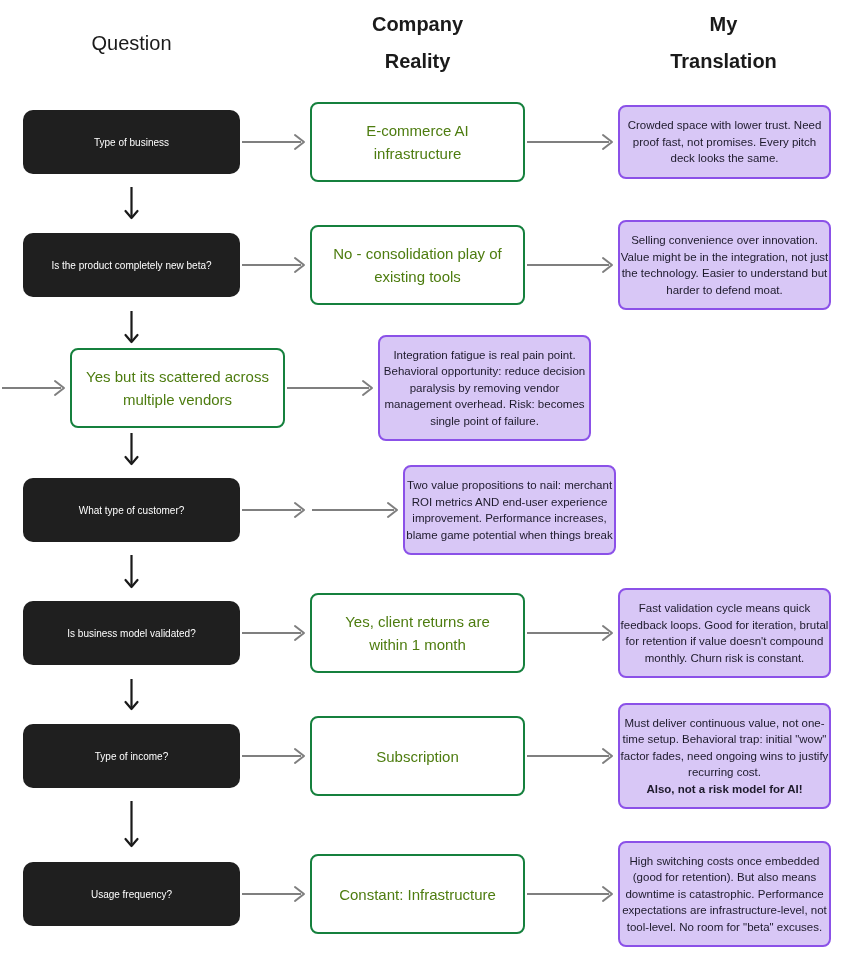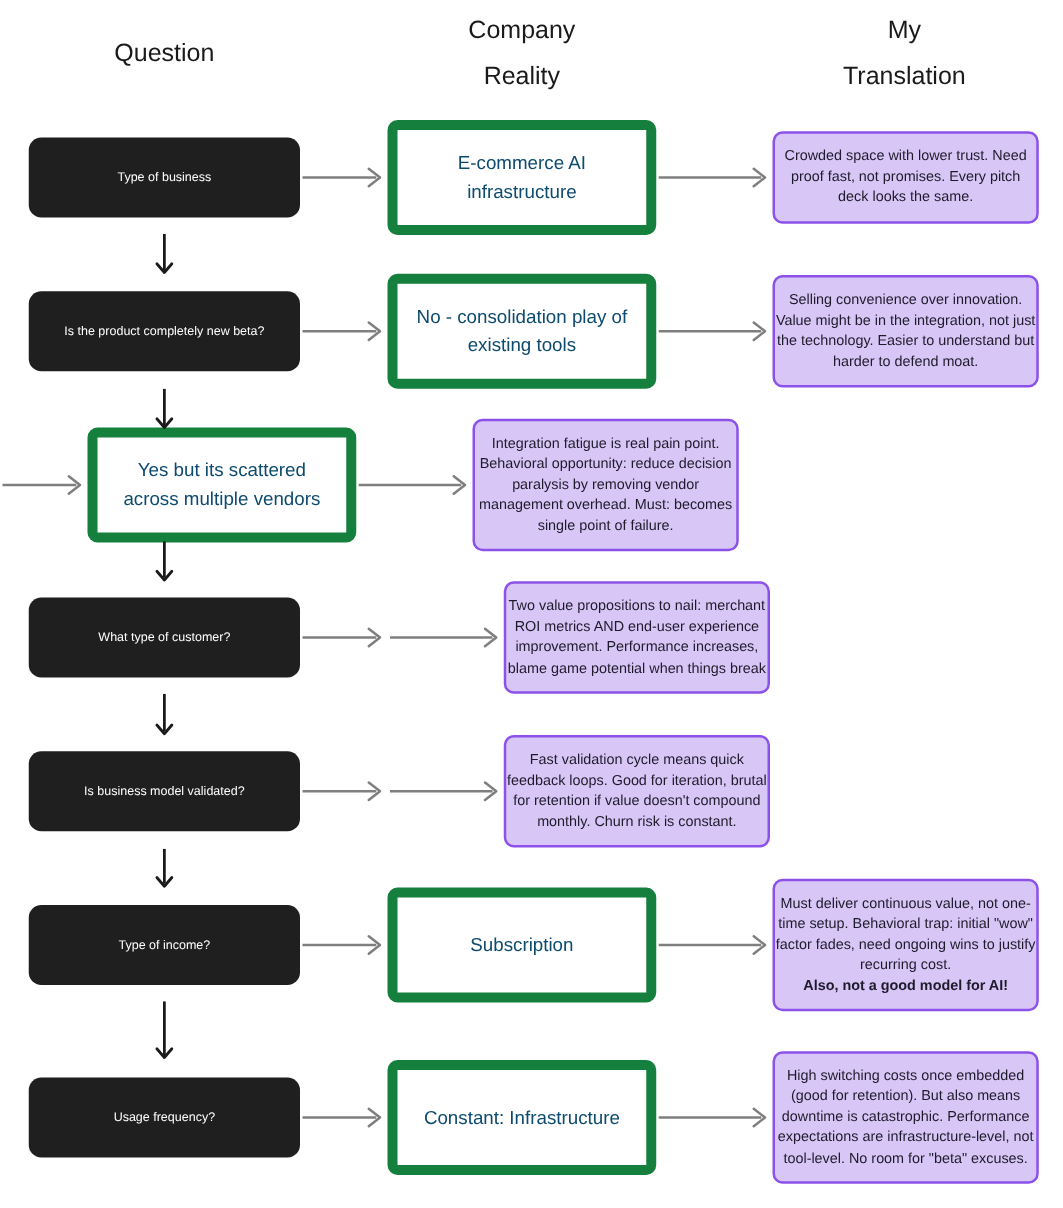--- a/index.html
+++ b/index.html
@@ -5,36 +5,36 @@
   html,body { margin:0; padding:0; background:#ffffff; }
   .canvas {
     position:relative; width:850px; height:966px; background:#ffffff;
     font-family:"Liberation Sans", sans-serif; overflow:hidden;
   }
 
   
   .hdr { position:absolute; text-align:center; font-size:20px; font-weight:500;
          color:#1a1a1a; line-height:37px; }
   .hdr1 { left:23px;  width:217px; top:25px; }
-  .hdr2 { left:310px; width:215px; top:6px; }
-  .hdr3 { left:617px; width:213px; top:6px; }
+  .hdr2 { left:310px; width:215px; top:6px;font-weight:bold; }
+  .hdr3 { left:617px; width:213px; top:6px;font-weight:bold; }
 
   
   .row { position:absolute; left:0; width:850px; height:120px;
          display:flex; align-items:center; }
   .r1{top:82px}.r2{top:205px}.r3{top:328px}.r4{top:450px}.r5{top:573px}.r6{top:696px}.r7{top:834px}
 
   .qbox { margin-left:23px; width:217px; height:64px; flex:none;
           background:#1f1f1f; border-radius:10px; color:#ffffff;
           display:flex; align-items:center; justify-content:center;
           text-align:center; font-size:10px; line-height:23px;
           padding:0 14px; box-sizing:border-box; }
-  .wbox { width:215px; height:92px; flex:none;
-          background:#ffffff; border:8px solid #15803d; border-radius:8px;
-          color:#0c4a6e; display:flex; align-items:center; justify-content:center;
+  .wbox { width:215px; height:80px; flex:none;
+          background:#ffffff; border:2px solid #15803d; border-radius:8px;
+          color:#4d7c0f; display:flex; align-items:center; justify-content:center;
           text-align:center; font-size:15px; line-height:23px;
           padding:0 12px; box-sizing:border-box; }
   .pbox { width:213px; flex:none;
           background:#d8c7f6; border:2px solid #8b51e8; border-radius:8px;
           color:#1d1a2b; text-align:center; font-size:11.5px; line-height:16.5px;
           padding:10px 0; box-sizing:border-box; }
   .pbox .bold-note { font-weight:bold; display:block; }
 
   .harrow { flex:none; display:block; }
   .varrow { position:absolute; left:123px; display:block; }
@@ -105,21 +105,21 @@
       <polyline points="55,4 64,11 55,18" fill="none" stroke="#7f7f7f" stroke-width="2" stroke-linecap="round" stroke-linejoin="round"></polyline>
     </svg>
     <div class="wbox">
       <span>Yes but its scattered across multiple vendors</span>
     </div>
     <svg class="harrow" width="93" height="22" viewBox="0 0 93 22">
       <line x1="2" y1="11" x2="84" y2="11" stroke="#7f7f7f" stroke-width="2"></line>
       <polyline points="78,4 87,11 78,18" fill="none" stroke="#7f7f7f" stroke-width="2" stroke-linecap="round" stroke-linejoin="round"></polyline>
     </svg>
     <div class="pbox">
-      <span>Integration fatigue is real pain point. Behavioral opportunity: reduce decision paralysis by removing vendor management overhead. Must: becomes single point of failure.</span>
+      <span>Integration fatigue is real pain point. Behavioral opportunity: reduce decision paralysis by removing vendor management overhead. Risk: becomes single point of failure.</span>
       <span class="bold-note"></span>
     </div>
   </div>
 
   <div class="row r4">
     <div class="qbox">
       <span>What type of customer?</span>
     </div>
     <svg class="harrow" width="70" height="22" viewBox="0 0 70 22">
       <line x1="2" y1="11" x2="61" y2="11" stroke="#7f7f7f" stroke-width="2"></line>
@@ -136,20 +136,23 @@
   </div>
 
   <div class="row r5">
     <div class="qbox">
       <span>Is business model validated?</span>
     </div>
     <svg class="harrow" width="70" height="22" viewBox="0 0 70 22">
       <line x1="2" y1="11" x2="61" y2="11" stroke="#7f7f7f" stroke-width="2"></line>
       <polyline points="55,4 64,11 55,18" fill="none" stroke="#7f7f7f" stroke-width="2" stroke-linecap="round" stroke-linejoin="round"></polyline>
     </svg>
+    <div class="wbox">
+      <span>Yes, client returns are within 1 month</span>
+    </div>
     <svg class="harrow" width="93" height="22" viewBox="0 0 93 22">
       <line x1="2" y1="11" x2="84" y2="11" stroke="#7f7f7f" stroke-width="2"></line>
       <polyline points="78,4 87,11 78,18" fill="none" stroke="#7f7f7f" stroke-width="2" stroke-linecap="round" stroke-linejoin="round"></polyline>
     </svg>
     <div class="pbox">
       <span>Fast validation cycle means quick feedback loops. Good for iteration, brutal for retention if value doesn't compound monthly. Churn risk is constant.</span>
       <span class="bold-note"></span>
     </div>
   </div>
 
@@ -163,21 +166,21 @@
     </svg>
     <div class="wbox">
       <span>Subscription</span>
     </div>
     <svg class="harrow" width="93" height="22" viewBox="0 0 93 22">
       <line x1="2" y1="11" x2="84" y2="11" stroke="#7f7f7f" stroke-width="2"></line>
       <polyline points="78,4 87,11 78,18" fill="none" stroke="#7f7f7f" stroke-width="2" stroke-linecap="round" stroke-linejoin="round"></polyline>
     </svg>
     <div class="pbox">
       <span>Must deliver continuous value, not one-time setup. Behavioral trap: initial "wow" factor fades, need ongoing wins to justify recurring cost.</span>
-      <span class="bold-note">Also, not a good model for AI!</span>
+      <span class="bold-note">Also, not a risk model for AI!</span>
     </div>
   </div>
 
   <div class="row r7">
     <div class="qbox">
       <span>Usage frequency?</span>
     </div>
     <svg class="harrow" width="70" height="22" viewBox="0 0 70 22">
       <line x1="2" y1="11" x2="61" y2="11" stroke="#7f7f7f" stroke-width="2"></line>
       <polyline points="55,4 64,11 55,18" fill="none" stroke="#7f7f7f" stroke-width="2" stroke-linecap="round" stroke-linejoin="round"></polyline>

